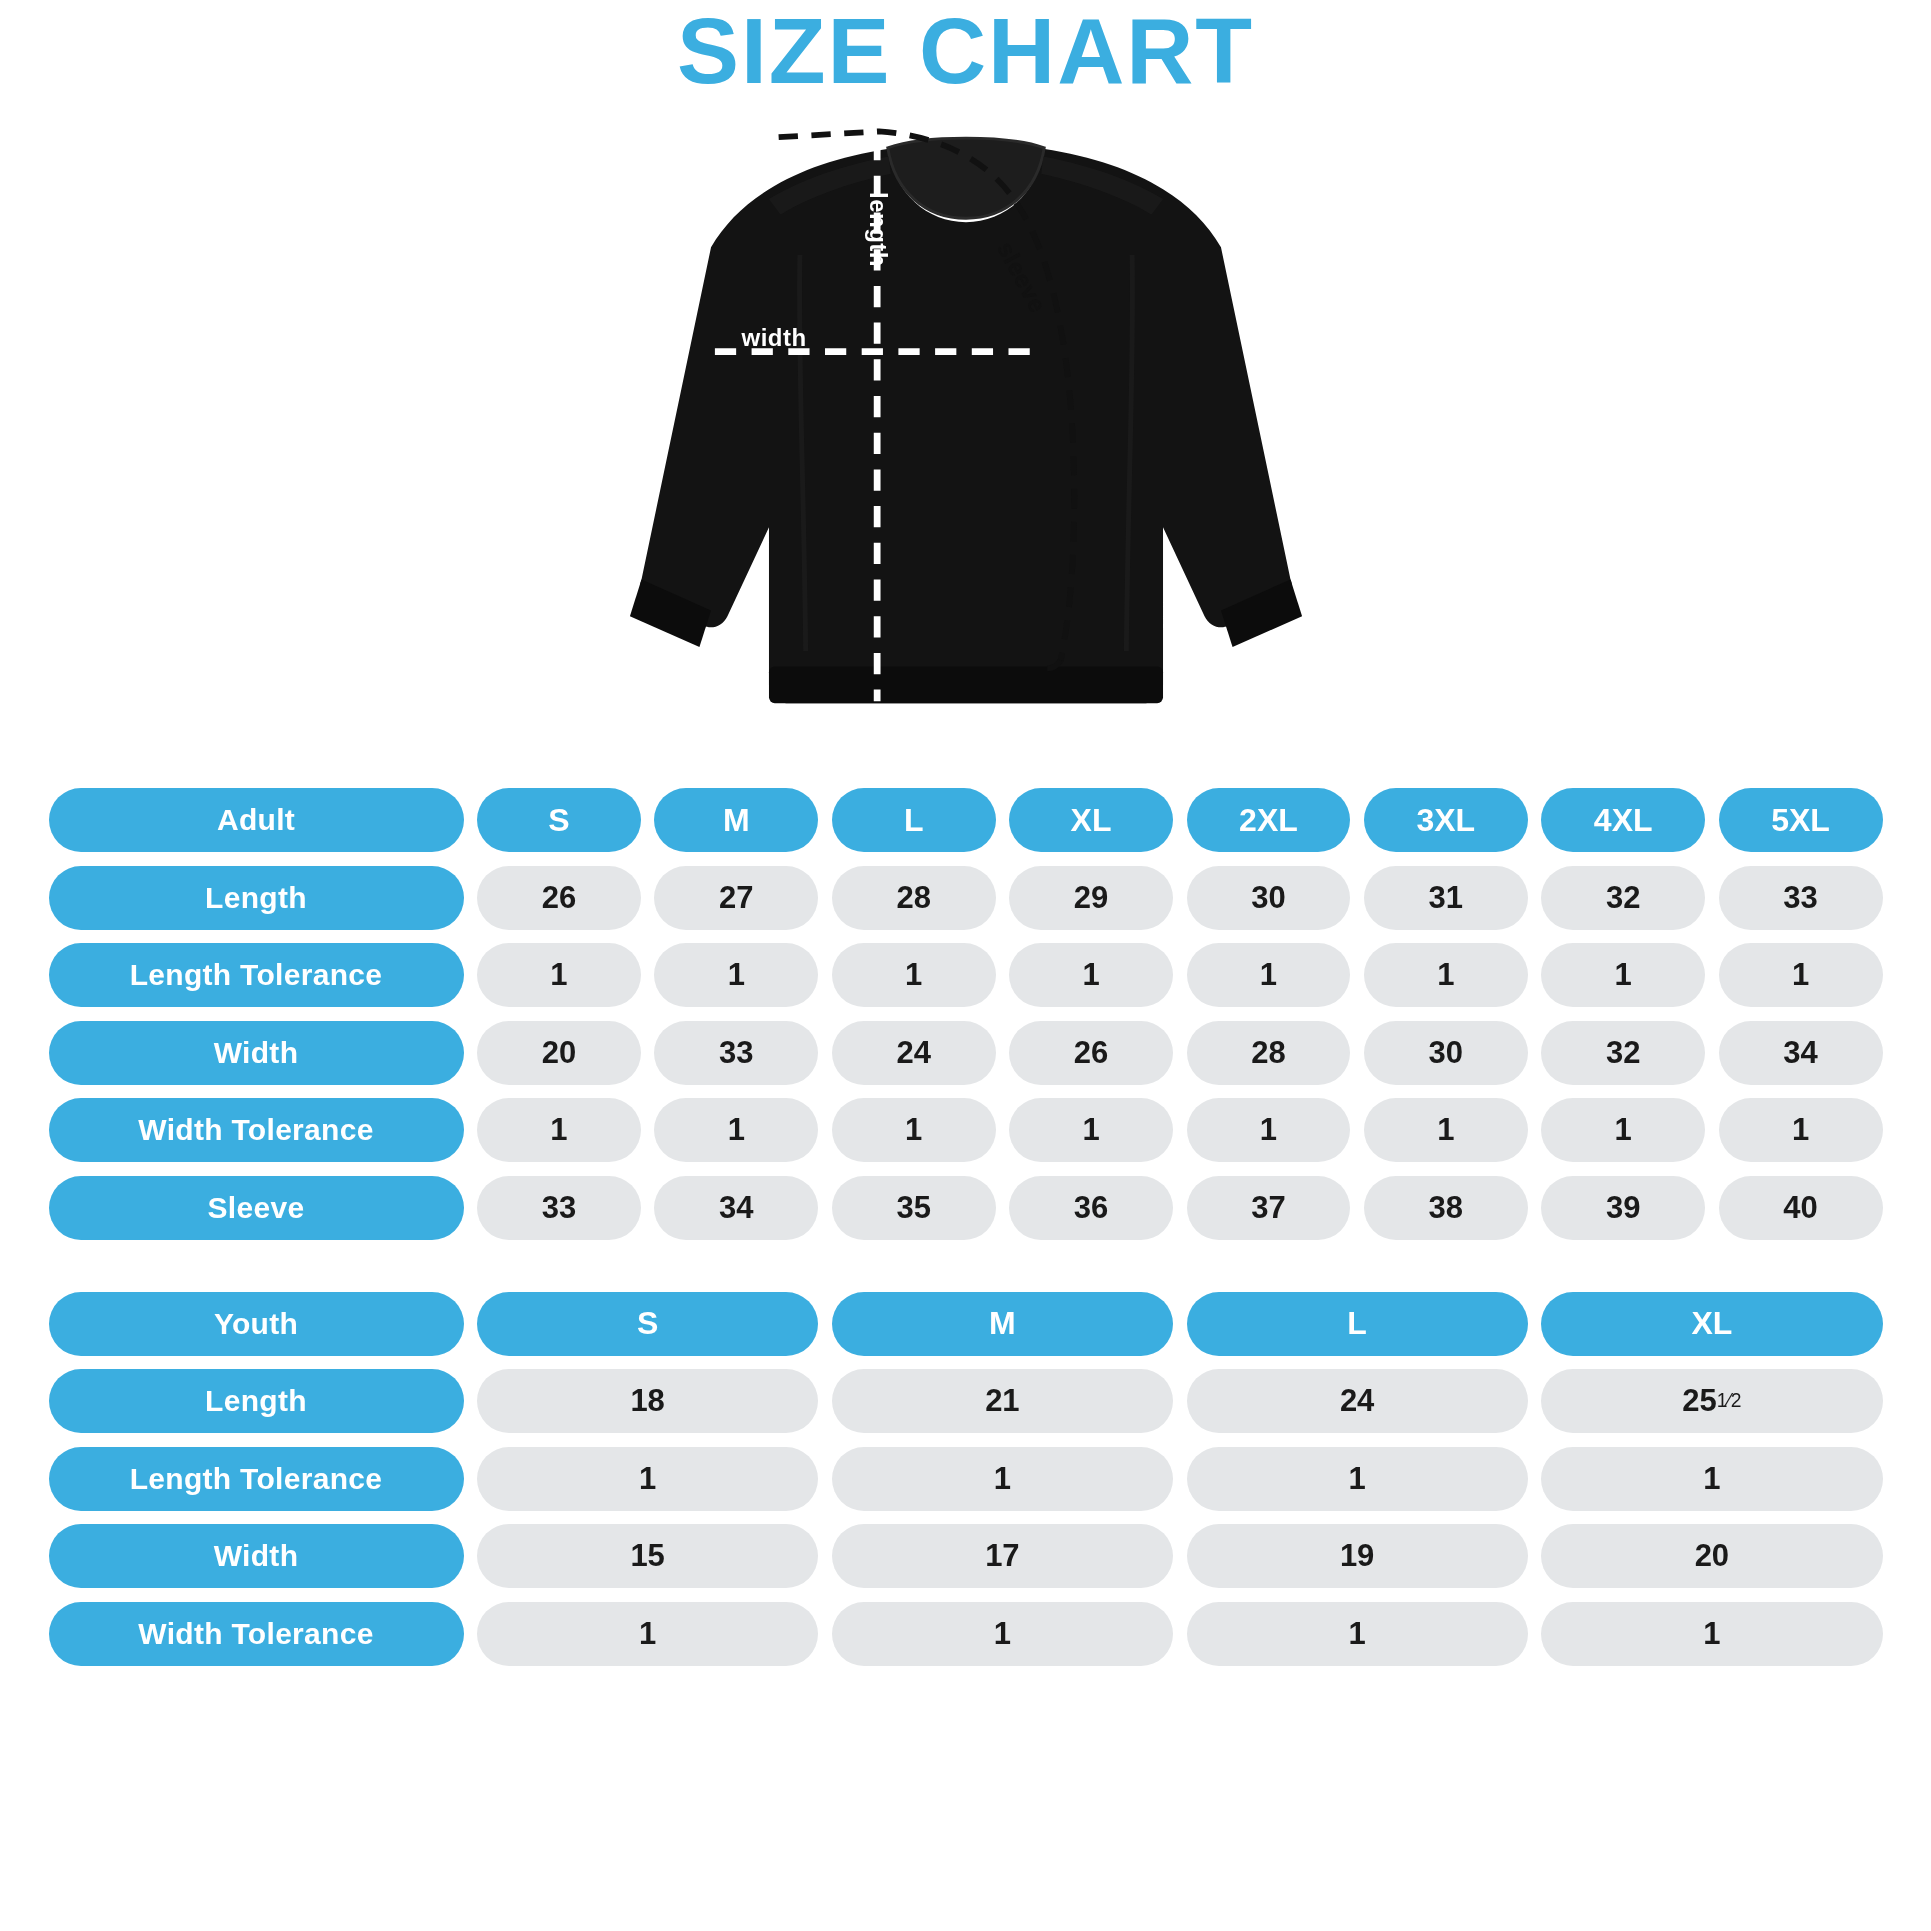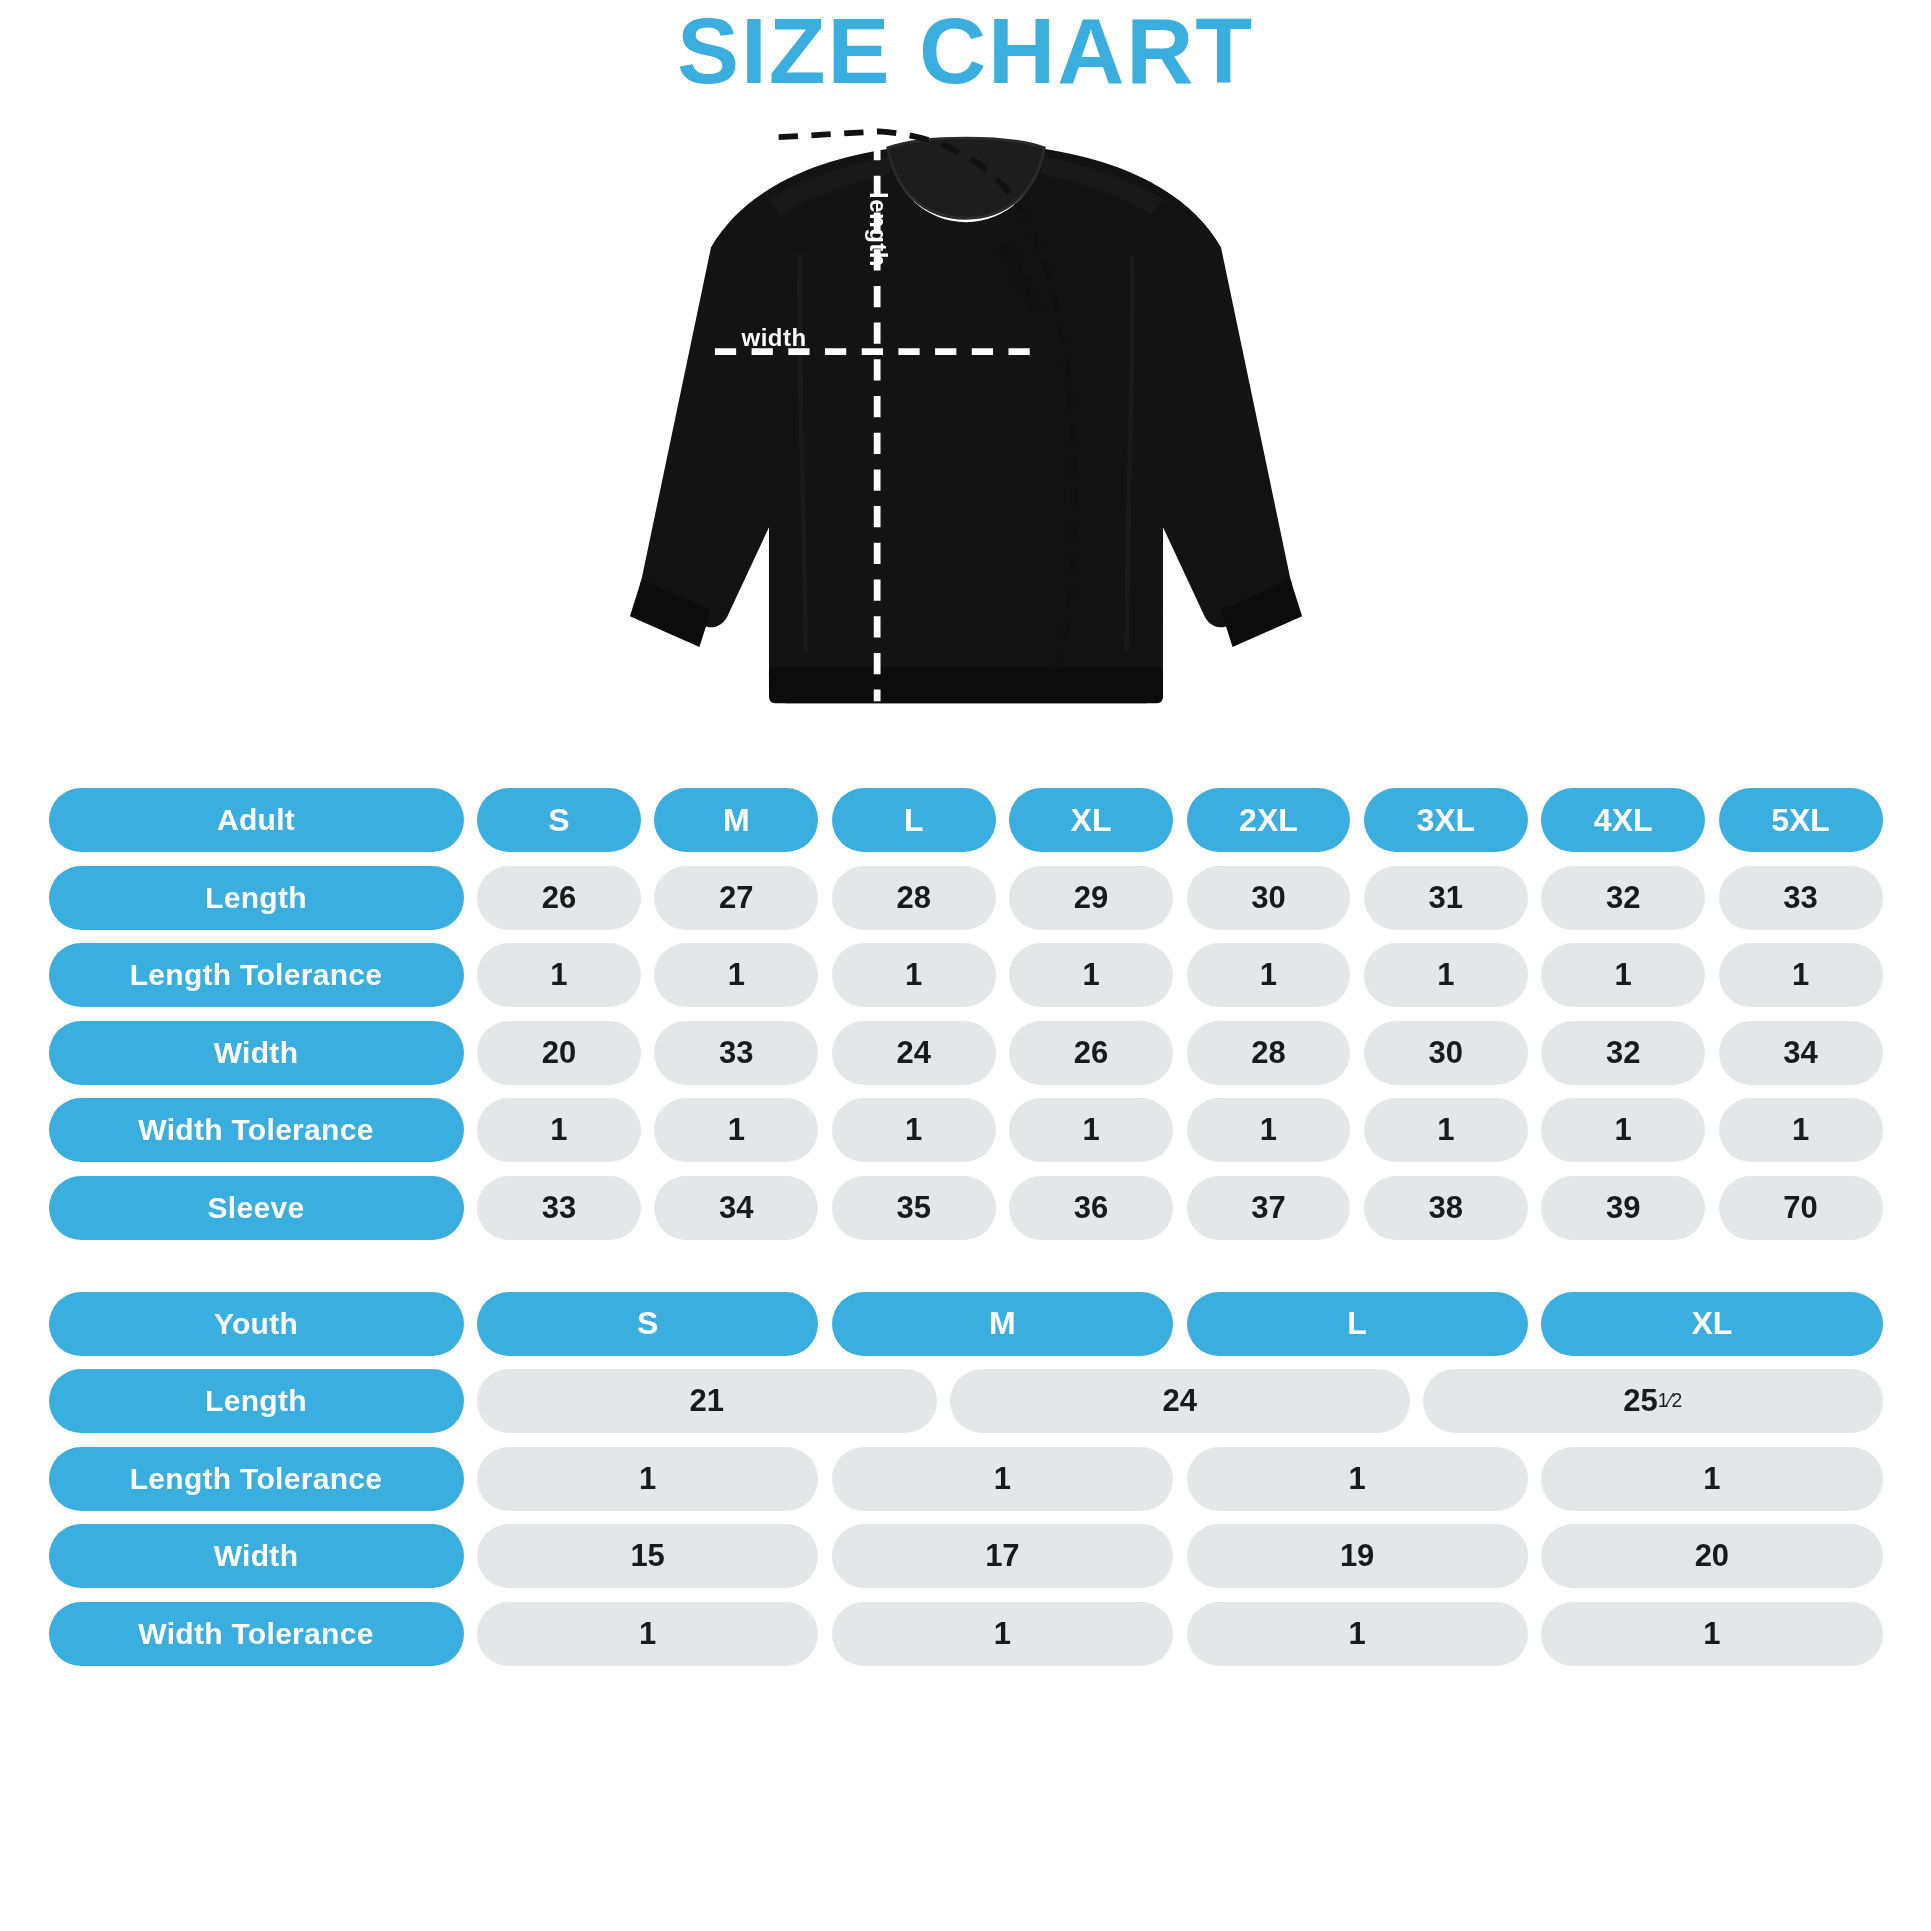--- a/index.html
+++ b/index.html
@@ -235,40 +235,41 @@
     <div class="row">
       <div class="rowlabel">Sleeve</div>
       <div class="cells">
         <div class="cell">33</div>
         <div class="cell">34</div>
         <div class="cell">35</div>
         <div class="cell">36</div>
         <div class="cell">37</div>
         <div class="cell">38</div>
         <div class="cell">39</div>
-        <div class="cell">70</div>
+        <div class="cell">40</div>
       </div>
     </div>
   </div>
 
   <div class="table tbl-youth">
 
     <div class="row">
       <div class="rowlabel">Youth</div>
       <div class="cells">
         <div class="cell head">S</div>
         <div class="cell head">M</div>
         <div class="cell head">L</div>
         <div class="cell head">XL</div>
       </div>
     </div>
 
     <div class="row">
       <div class="rowlabel">Length</div>
       <div class="cells">
+        <div class="cell">18</div>
         <div class="cell">21</div>
         <div class="cell">24</div>
         <div class="cell">
           25<span class="frac">1⁄2</span>
         </div>
       </div>
     </div>
 
     <div class="row">
       <div class="rowlabel">Length Tolerance</div>

